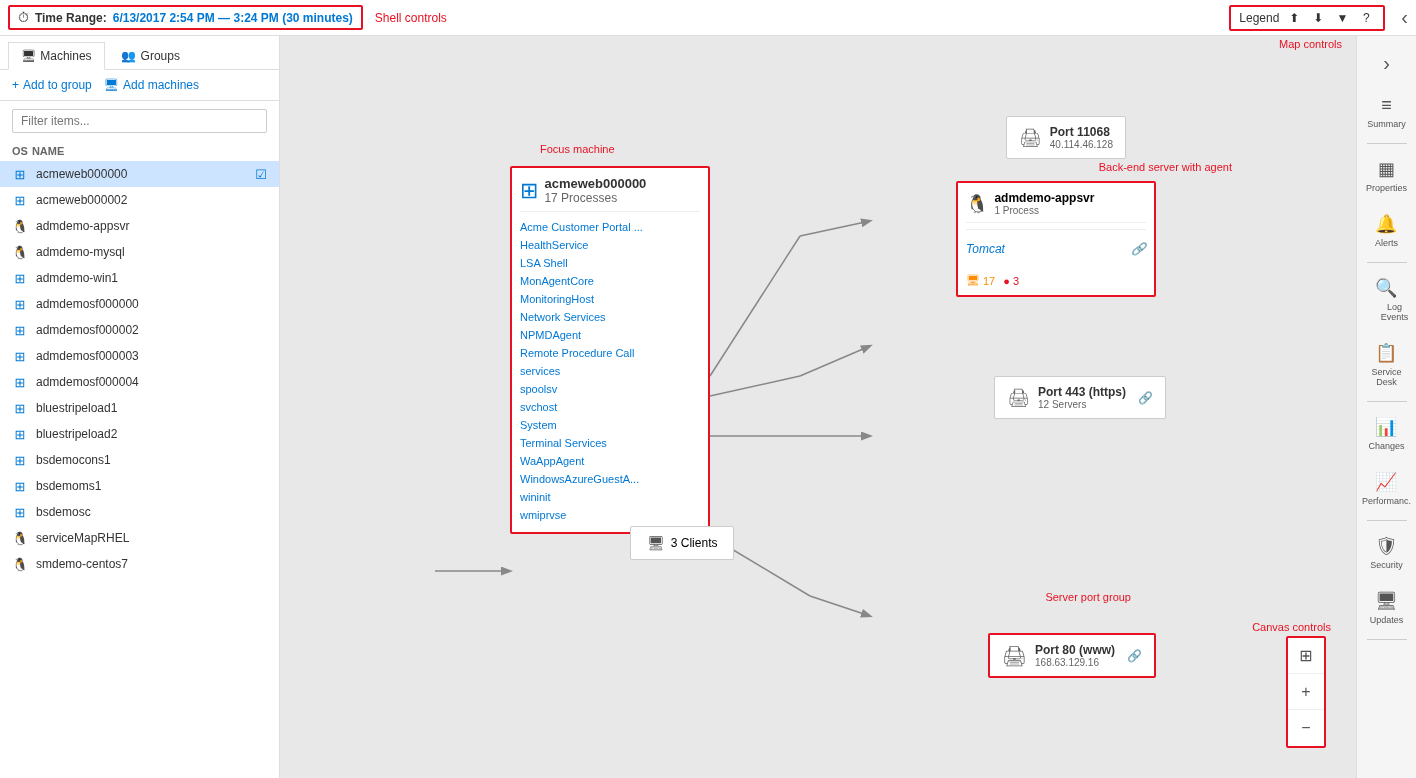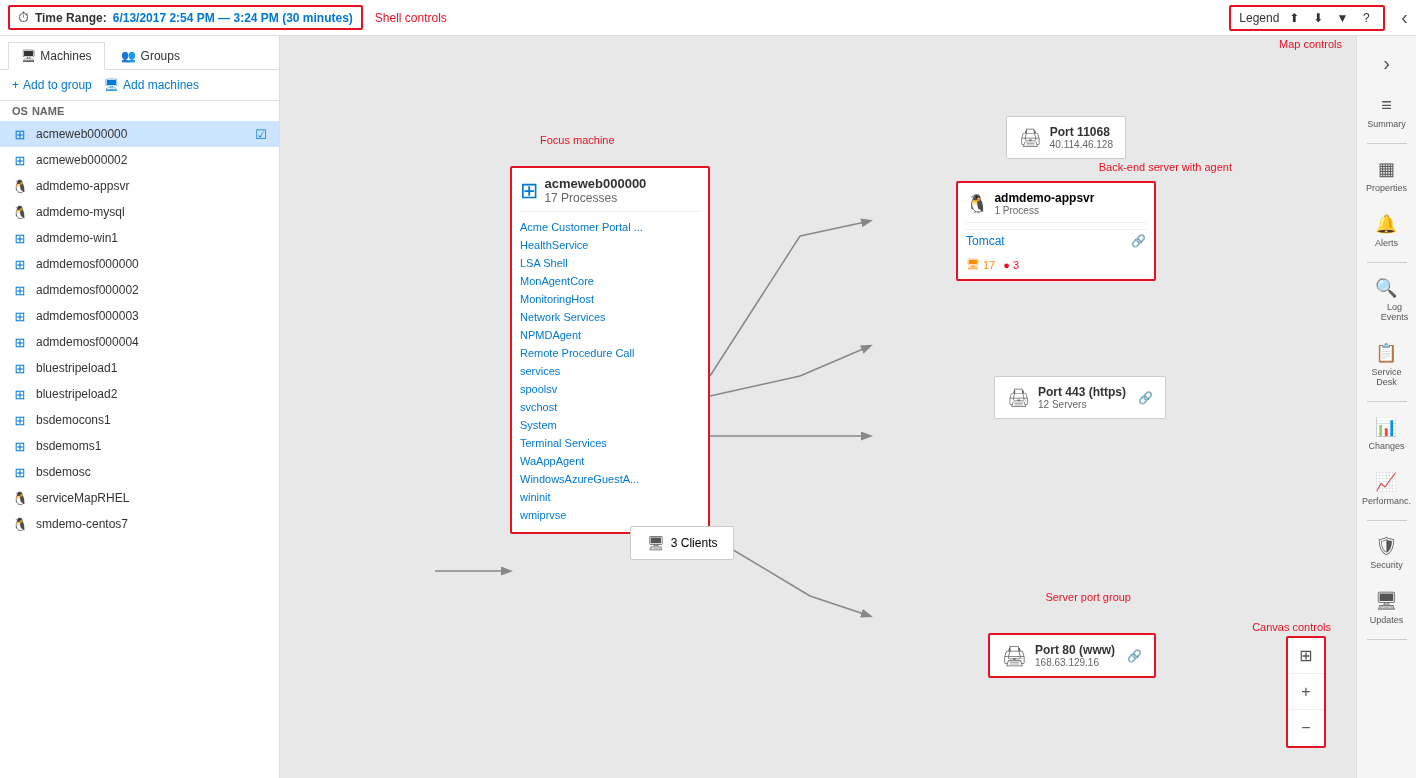--- a/index.html
+++ b/index.html
@@ -80,21 +80,21 @@
 
     
     .focus-machine-box {
       position: absolute; top: 130px; left: 230px;
       width: 200px; background: #fff; border: 2px solid #e81123;
       border-radius: 2px; padding: 8px;
     }
     .focus-machine-header { display: flex; align-items: center; gap: 6px; margin-bottom: 6px; border-bottom: 1px solid #eee; padding-bottom: 6px; }
     .focus-machine-name { font-size: 13px; font-weight: 600; color: #333; }
     .focus-machine-sub { font-size: 12px; color: #666; }
-    .focus-machine-label { color: #e81123; font-size: 11px; position: absolute; top: 98px; left: 260px; text-align: right; }
+    .focus-machine-label { color: #e81123; font-size: 11px; position: absolute; top: 107px; left: 260px; text-align: right; }
     .process-item { padding: 3px 0; font-size: 11px; color: #0078d4; cursor: pointer; display: flex; align-items: center; gap: 4px; }
 
     
     .backend-box {
       position: absolute; top: 145px; right: 200px;
       width: 200px; background: #fff; border: 2px solid #e81123;
       border-radius: 2px; padding: 8px;
     }
     .backend-label { color: #e81123; font-size: 11px; position: absolute; top: 125px; right: 124px; }
     .backend-header { display: flex; align-items: center; gap: 6px; margin-bottom: 6px; border-bottom: 1px solid #eee; padding-bottom: 6px; }
@@ -142,21 +142,21 @@
       width: 36px; height: 36px; display: flex; align-items: center; justify-content: center;
       cursor: pointer; font-size: 16px; color: #555; border-bottom: 1px solid #eee;
     }
     .canvas-btn:last-child { border-bottom: none; }
     .canvas-controls-label { color: #e81123; font-size: 11px; position: absolute; bottom: 145px; right: 25px; }
 
     
     .map-svg { position: absolute; top: 0; left: 0; width: 100%; height: 100%; pointer-events: none; }
 
     
-    .tomcat-row { display: flex; align-items: flex-start; gap: 6px; padding: 4px 0; border-top: 1px solid #eee; }
+    .tomcat-row { display: flex; align-items: flex-start; gap: 6px; padding: 12px 0; border-top: 1px solid #eee; font-style: italic; }
     .tomcat-name { font-size: 12px; color: #0078d4; flex: 1; }
   </style>
 </head>
 <body>
 
 <div class="app-container">
 
   <div class="top-bar">
     <div class="time-range">
       <span style="font-size:14px;">⏱</span>
@@ -194,20 +194,21 @@
       <div class="sidebar-actions">
         <div class="sidebar-action">
           <span>+</span>
           <span>Add to group</span>
         </div>
         <div class="sidebar-action">
           <span>🖥</span>
           <span>Add machines</span>
         </div>
       </div>
+      <input class="filter-input" type="text" placeholder="Filter items..." style="">
       <div class="list-header">
         <span>OS</span>
         <span>NAME</span>
       </div>
       <div class="machine-list" id="machine-list">
           <div class="machine-item selected">
             <span class="os-icon">
               <span style="color:#0078d4;font-size:13px;">⊞</span>
             </span>
             <span class="name">acmeweb000000</span>

